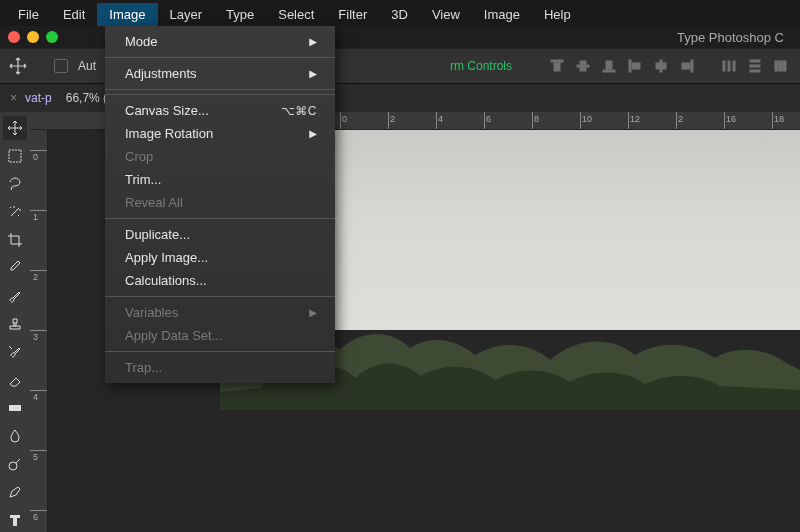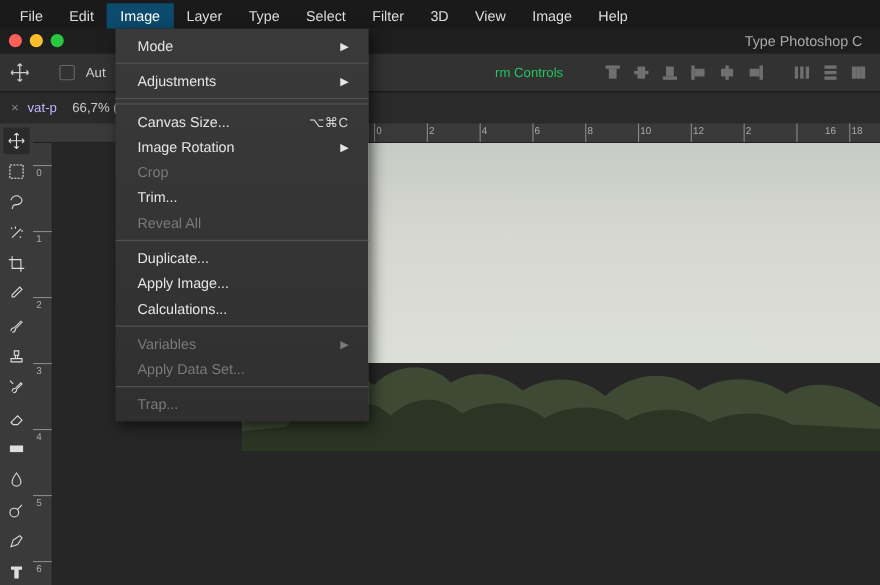--- a/index.html
+++ b/index.html
@@ -176,21 +176,21 @@
     <div class="ticklbl" style="left: 456px;">6</div>
     <div class="tick" style="left: 502px;"></div>
     <div class="ticklbl" style="left: 504px;">8</div>
     <div class="tick" style="left: 550px;"></div>
     <div class="ticklbl" style="left: 552px;">10</div>
     <div class="tick" style="left: 598px;"></div>
     <div class="ticklbl" style="left: 600px;">12</div>
     <div class="tick" style="left: 646px;"></div>
     <div class="ticklbl" style="left: 648px;">2</div>
     <div class="tick" style="left: 694px;"></div>
-    <div class="ticklbl" style="left: 696px; padding-left: 24px;">16</div>
+    <div class="ticklbl" style="left: 696px;">16</div>
     <div class="tick" style="left: 742px;"></div>
     <div class="ticklbl" style="left: 744px;">18</div>
   </div>
 
 <div class="ruler-v">
     <div class="vtick" style="top: 20px;"></div>
     <div class="vticklbl" style="top: 22px;">0</div>
     <div class="vtick" style="top: 80px;"></div>
     <div class="vticklbl" style="top: 82px;">1</div>
     <div class="vtick" style="top: 140px;"></div>

